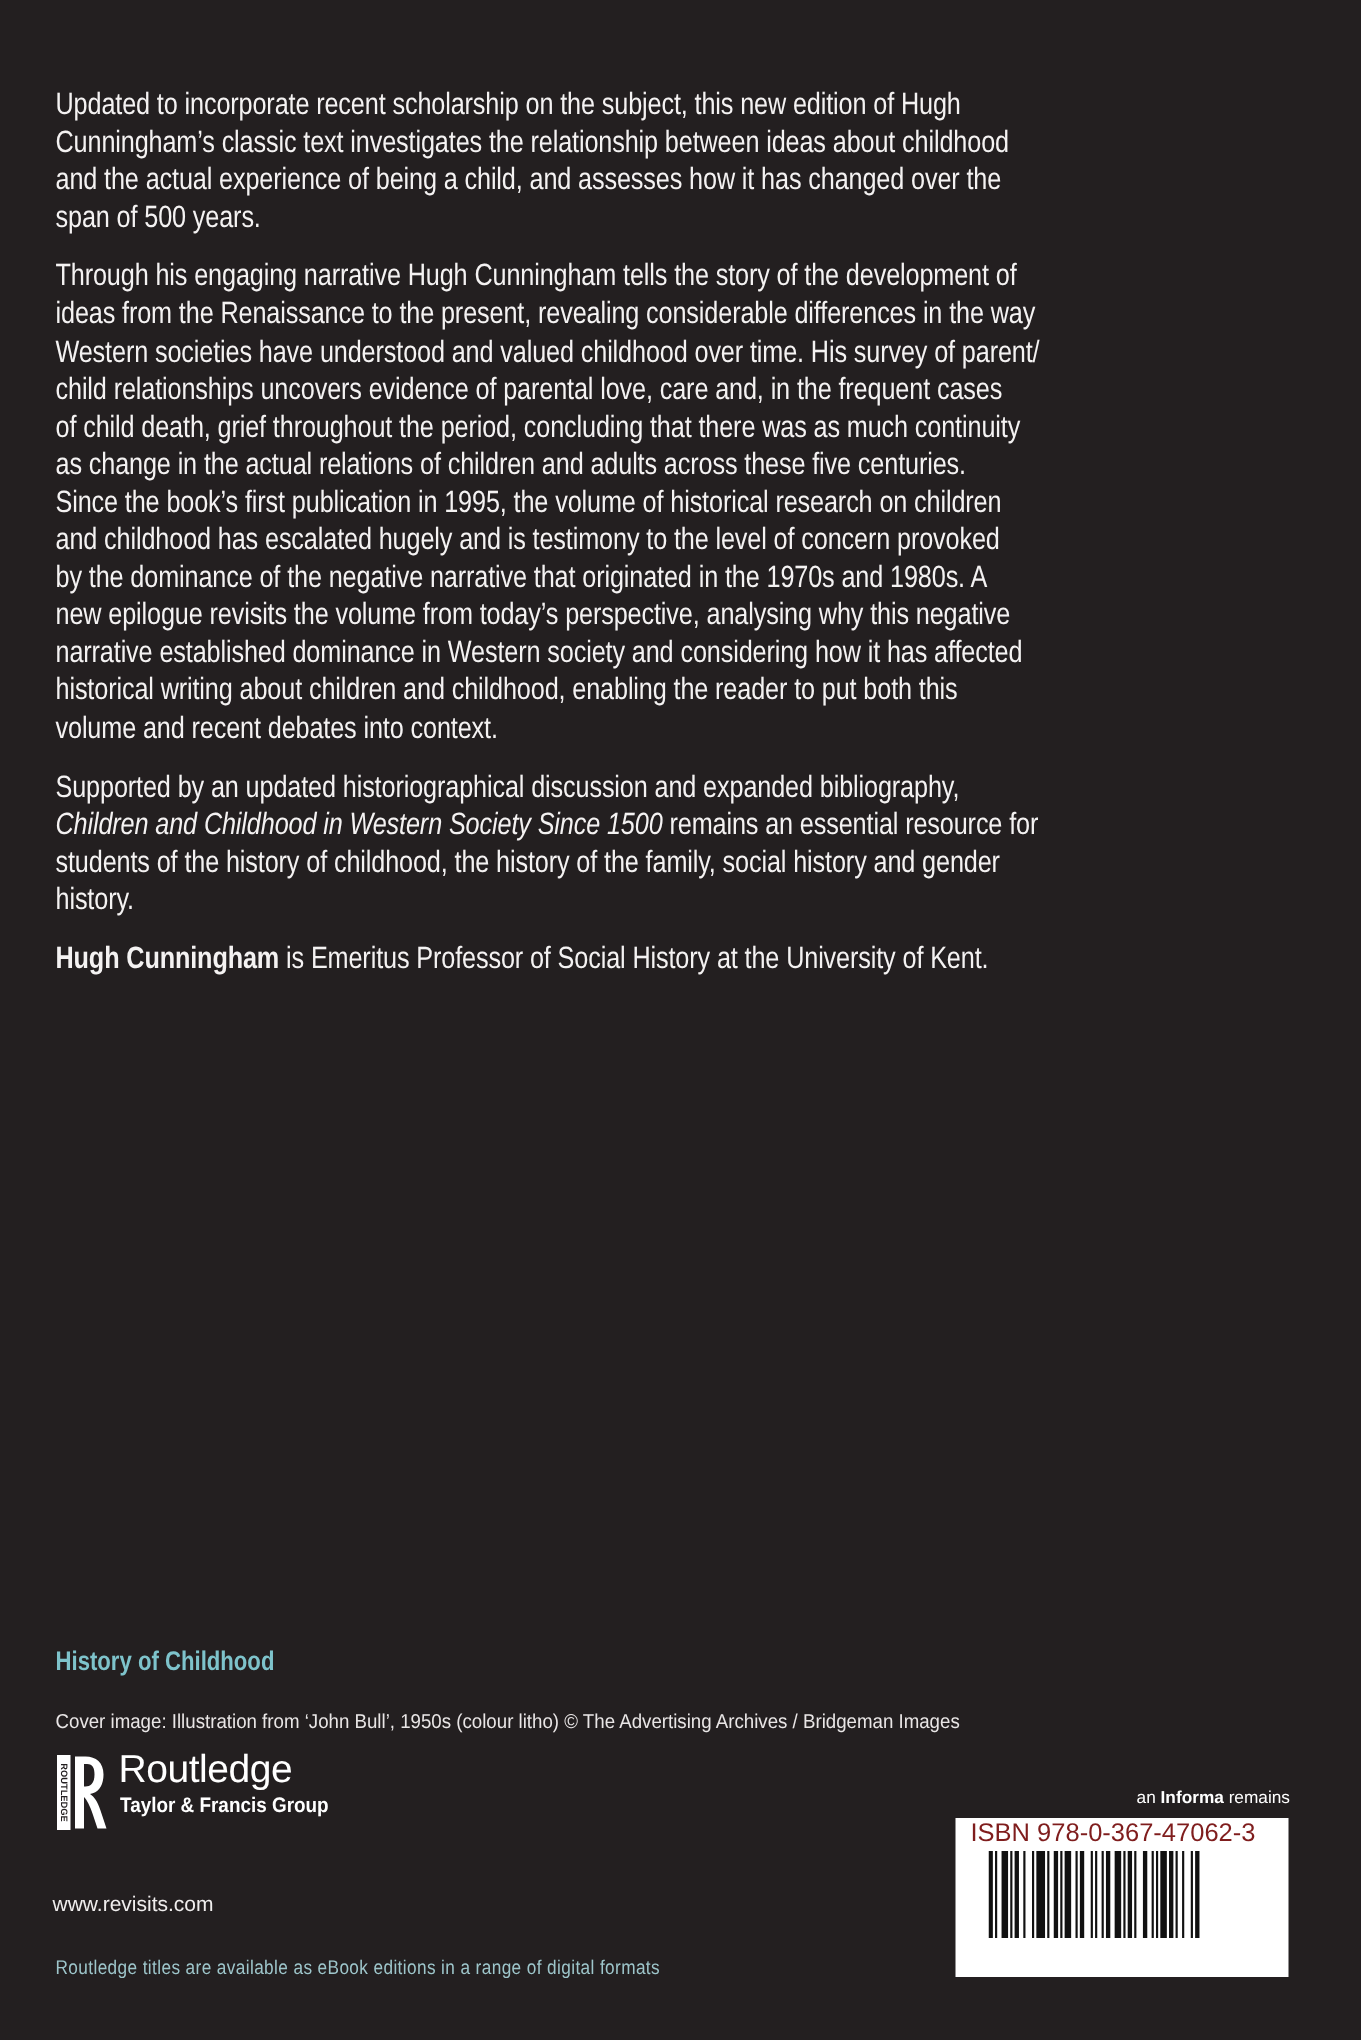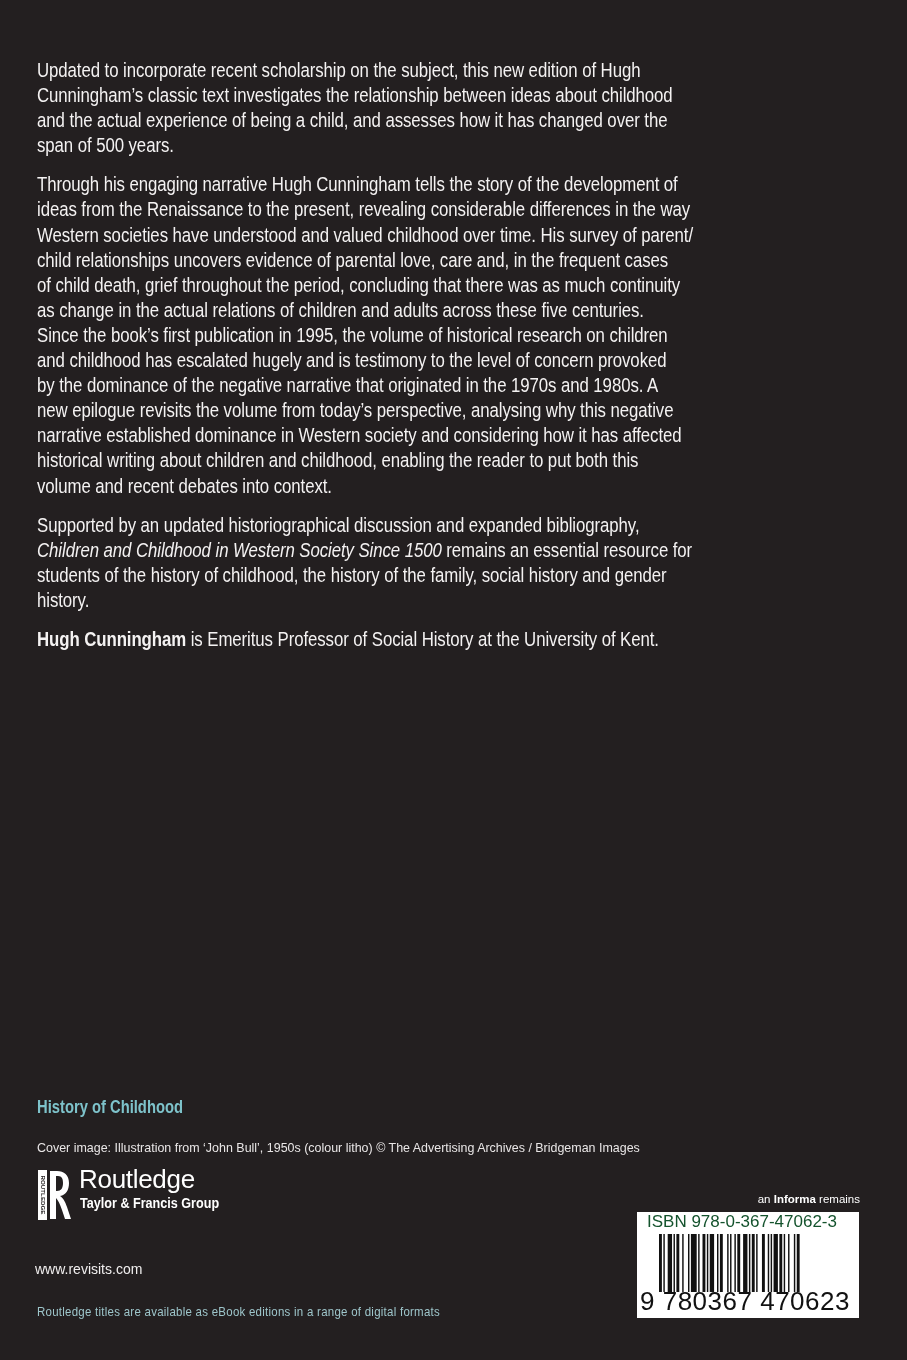--- a/index.html
+++ b/index.html
@@ -64,21 +64,21 @@
     position: absolute; right: 47px; top: 1193px;
     font-size: 11.5px; color: #ffffff; white-space: nowrap;
   }
   .informa b { font-weight: bold; margin-top: 28px; }
   .barcode-box {
     position: absolute; left: 637px; top: 1212px;
     width: 222px; height: 106px; background: #ffffff;
   }
   .isbn-text {
     position: absolute; left: 10px; top: 0px;
-    font-size: 17px; color: #14532d; white-space: nowrap;
+    font-size: 17px; color: #7f1d1d; white-space: nowrap;
   }
   .bars { position: absolute; left: 22px; top: 22px; width: 190px; height: 58px; }
   .barcode-digits {
     position: absolute; left: 3px; top: 74px;
     font-size: 26px; color: #111; white-space: nowrap; letter-spacing: 0.5px;
   }
 </style>
 </head>
 <body>
 
@@ -163,14 +163,13 @@
       <rect x="102.95000000000005" y="0" width="2.9" height="58" fill="#111"></rect>
       <rect x="108.75000000000006" y="0" width="1.45" height="58" fill="#111"></rect>
       <rect x="111.65000000000006" y="0" width="1.45" height="58" fill="#111"></rect>
       <rect x="114.55000000000007" y="0" width="4.35" height="58" fill="#111"></rect>
       <rect x="120.35000000000007" y="0" width="2.9" height="58" fill="#111"></rect>
       <rect x="124.70000000000007" y="0" width="1.45" height="58" fill="#111"></rect>
       <rect x="129.05000000000007" y="0" width="1.45" height="58" fill="#111"></rect>
       <rect x="134.85000000000005" y="0" width="1.45" height="58" fill="#111"></rect>
       <rect x="137.75000000000003" y="0" width="2.9" height="58" fill="#111"></rect>
     </svg>
-  <div class="barcode-digits">9  780367  470623</div>
 </div>
 
 </body></html>

